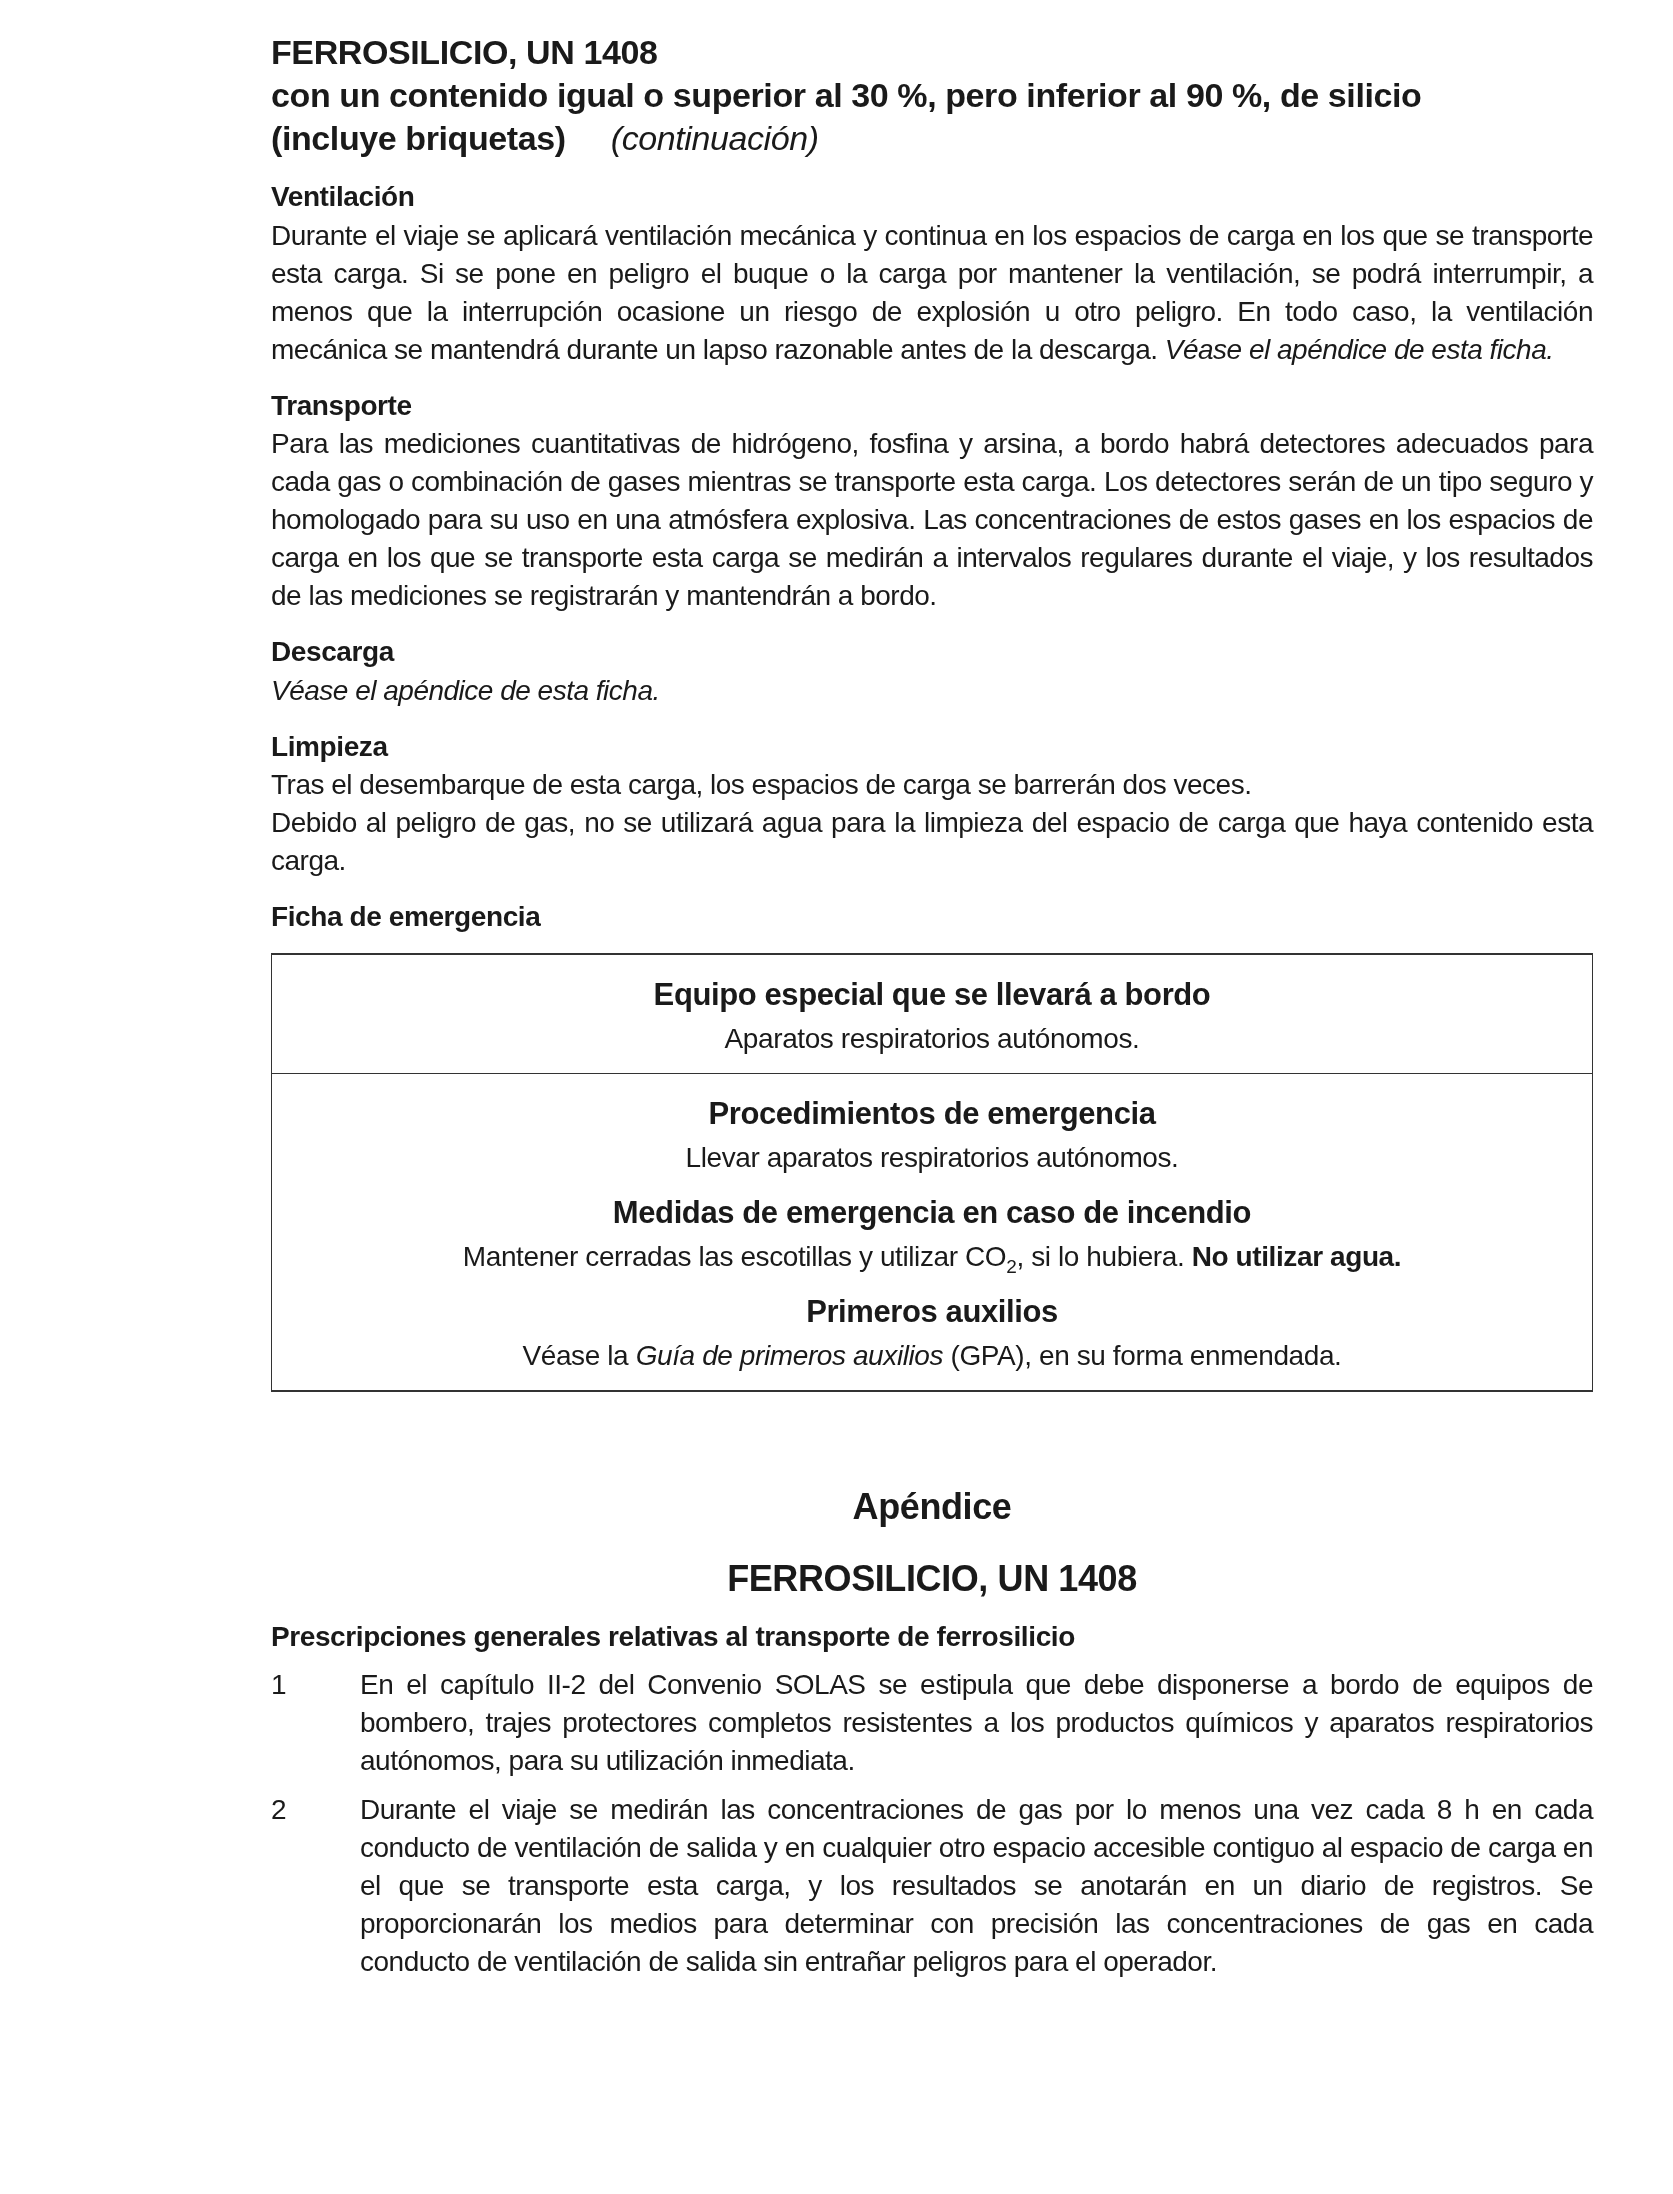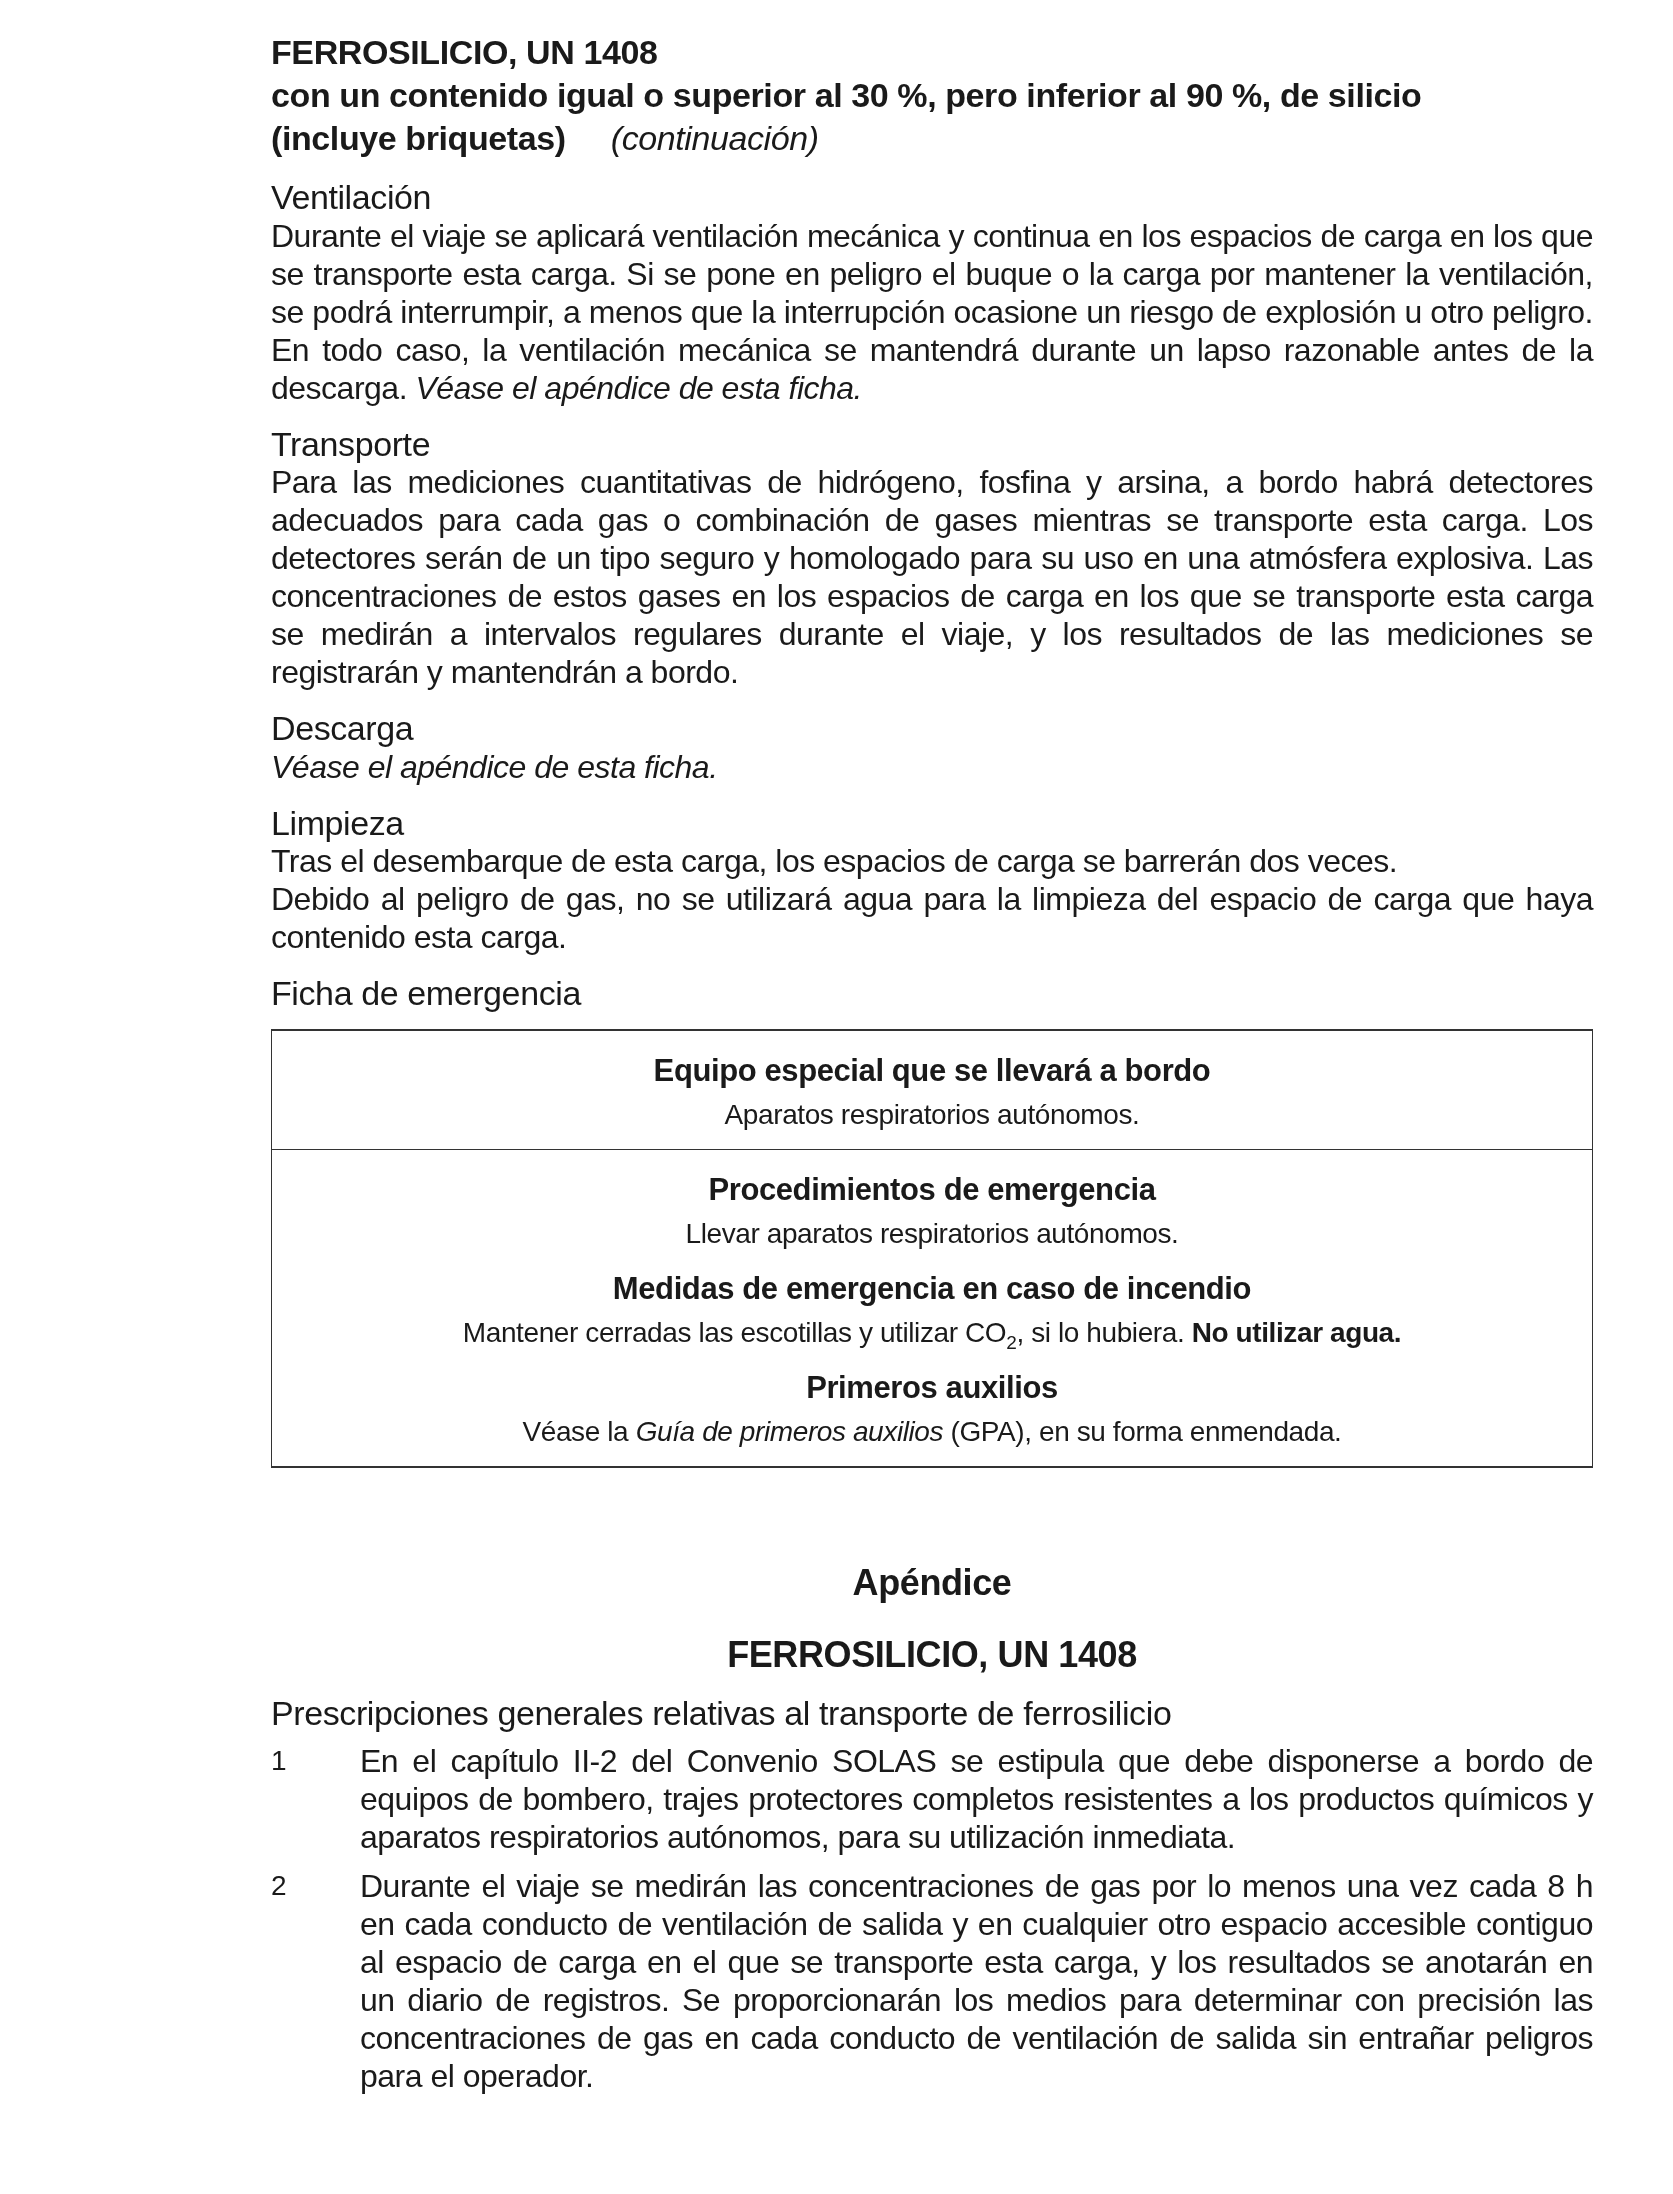--- a/index.html
+++ b/index.html
@@ -1,22 +1,22 @@
 <!DOCTYPE html>
 <html style="font-size:12.6px"><head>
 <meta charset="utf-8">
 <style>
   html, body { margin: 0; padding: 0; background: #ffffff; }
   body { width: 1673px; height: 2194px; position: relative; overflow: hidden;
          font-family: "Liberation Sans", "DejaVu Sans", sans-serif; color: #1a1a1a; }
   .page { position: absolute; left: 271px; top: 31px; width: 1322px; }
   .title { font-weight: bold; font-size: 34px; line-height: 43px; letter-spacing: -0.4px; margin: 0; }
   .title .cont { font-weight: normal; font-style: italic; margin-left: 36px; }
-  h2.sec { font-weight: normal; font-size: 34px; line-height: 36px; margin: 19px 0 1.6px 0; letter-spacing: -0.4px; }
-  p.body { font-size: 32px; line-height: 38px; margin: 0; text-align: justify; letter-spacing: -0.5px; }
+  h2.sec { font-weight: bold; font-size: 28px; line-height: 36px; margin: 19px 0 1.6px 0; letter-spacing: -0.4px; }
+  p.body { font-size: 28px; line-height: 38px; margin: 0; text-align: justify; letter-spacing: -0.5px; }
   .it { font-style: italic; }
   .b { font-weight: bold; }
   .box { margin-top: 17.4px; border-top: 2.4px solid #333; border-bottom: 2.4px solid #333;
          border-left: 1.6px solid #333; border-right: 1.6px solid #333; }
   .box .cell { text-align: center; padding: 14.2px 8px 16px 8px; }
   .box .cell + .cell { border-top: 1.6px solid #333; }
   .box h3 { font-weight: bold; font-size: 31px; line-height: 36px; margin: 8px; letter-spacing: -0.4px; }
   .box .sub { margin-top: 19px; }
   .box p { font-size: 28px; line-height: 36px; margin: 0; letter-spacing: -0.4px; }
   .center-h { text-align: center; font-weight: bold; font-size: 36px; line-height: 43px; margin: 0; letter-spacing: -0.4px; }

